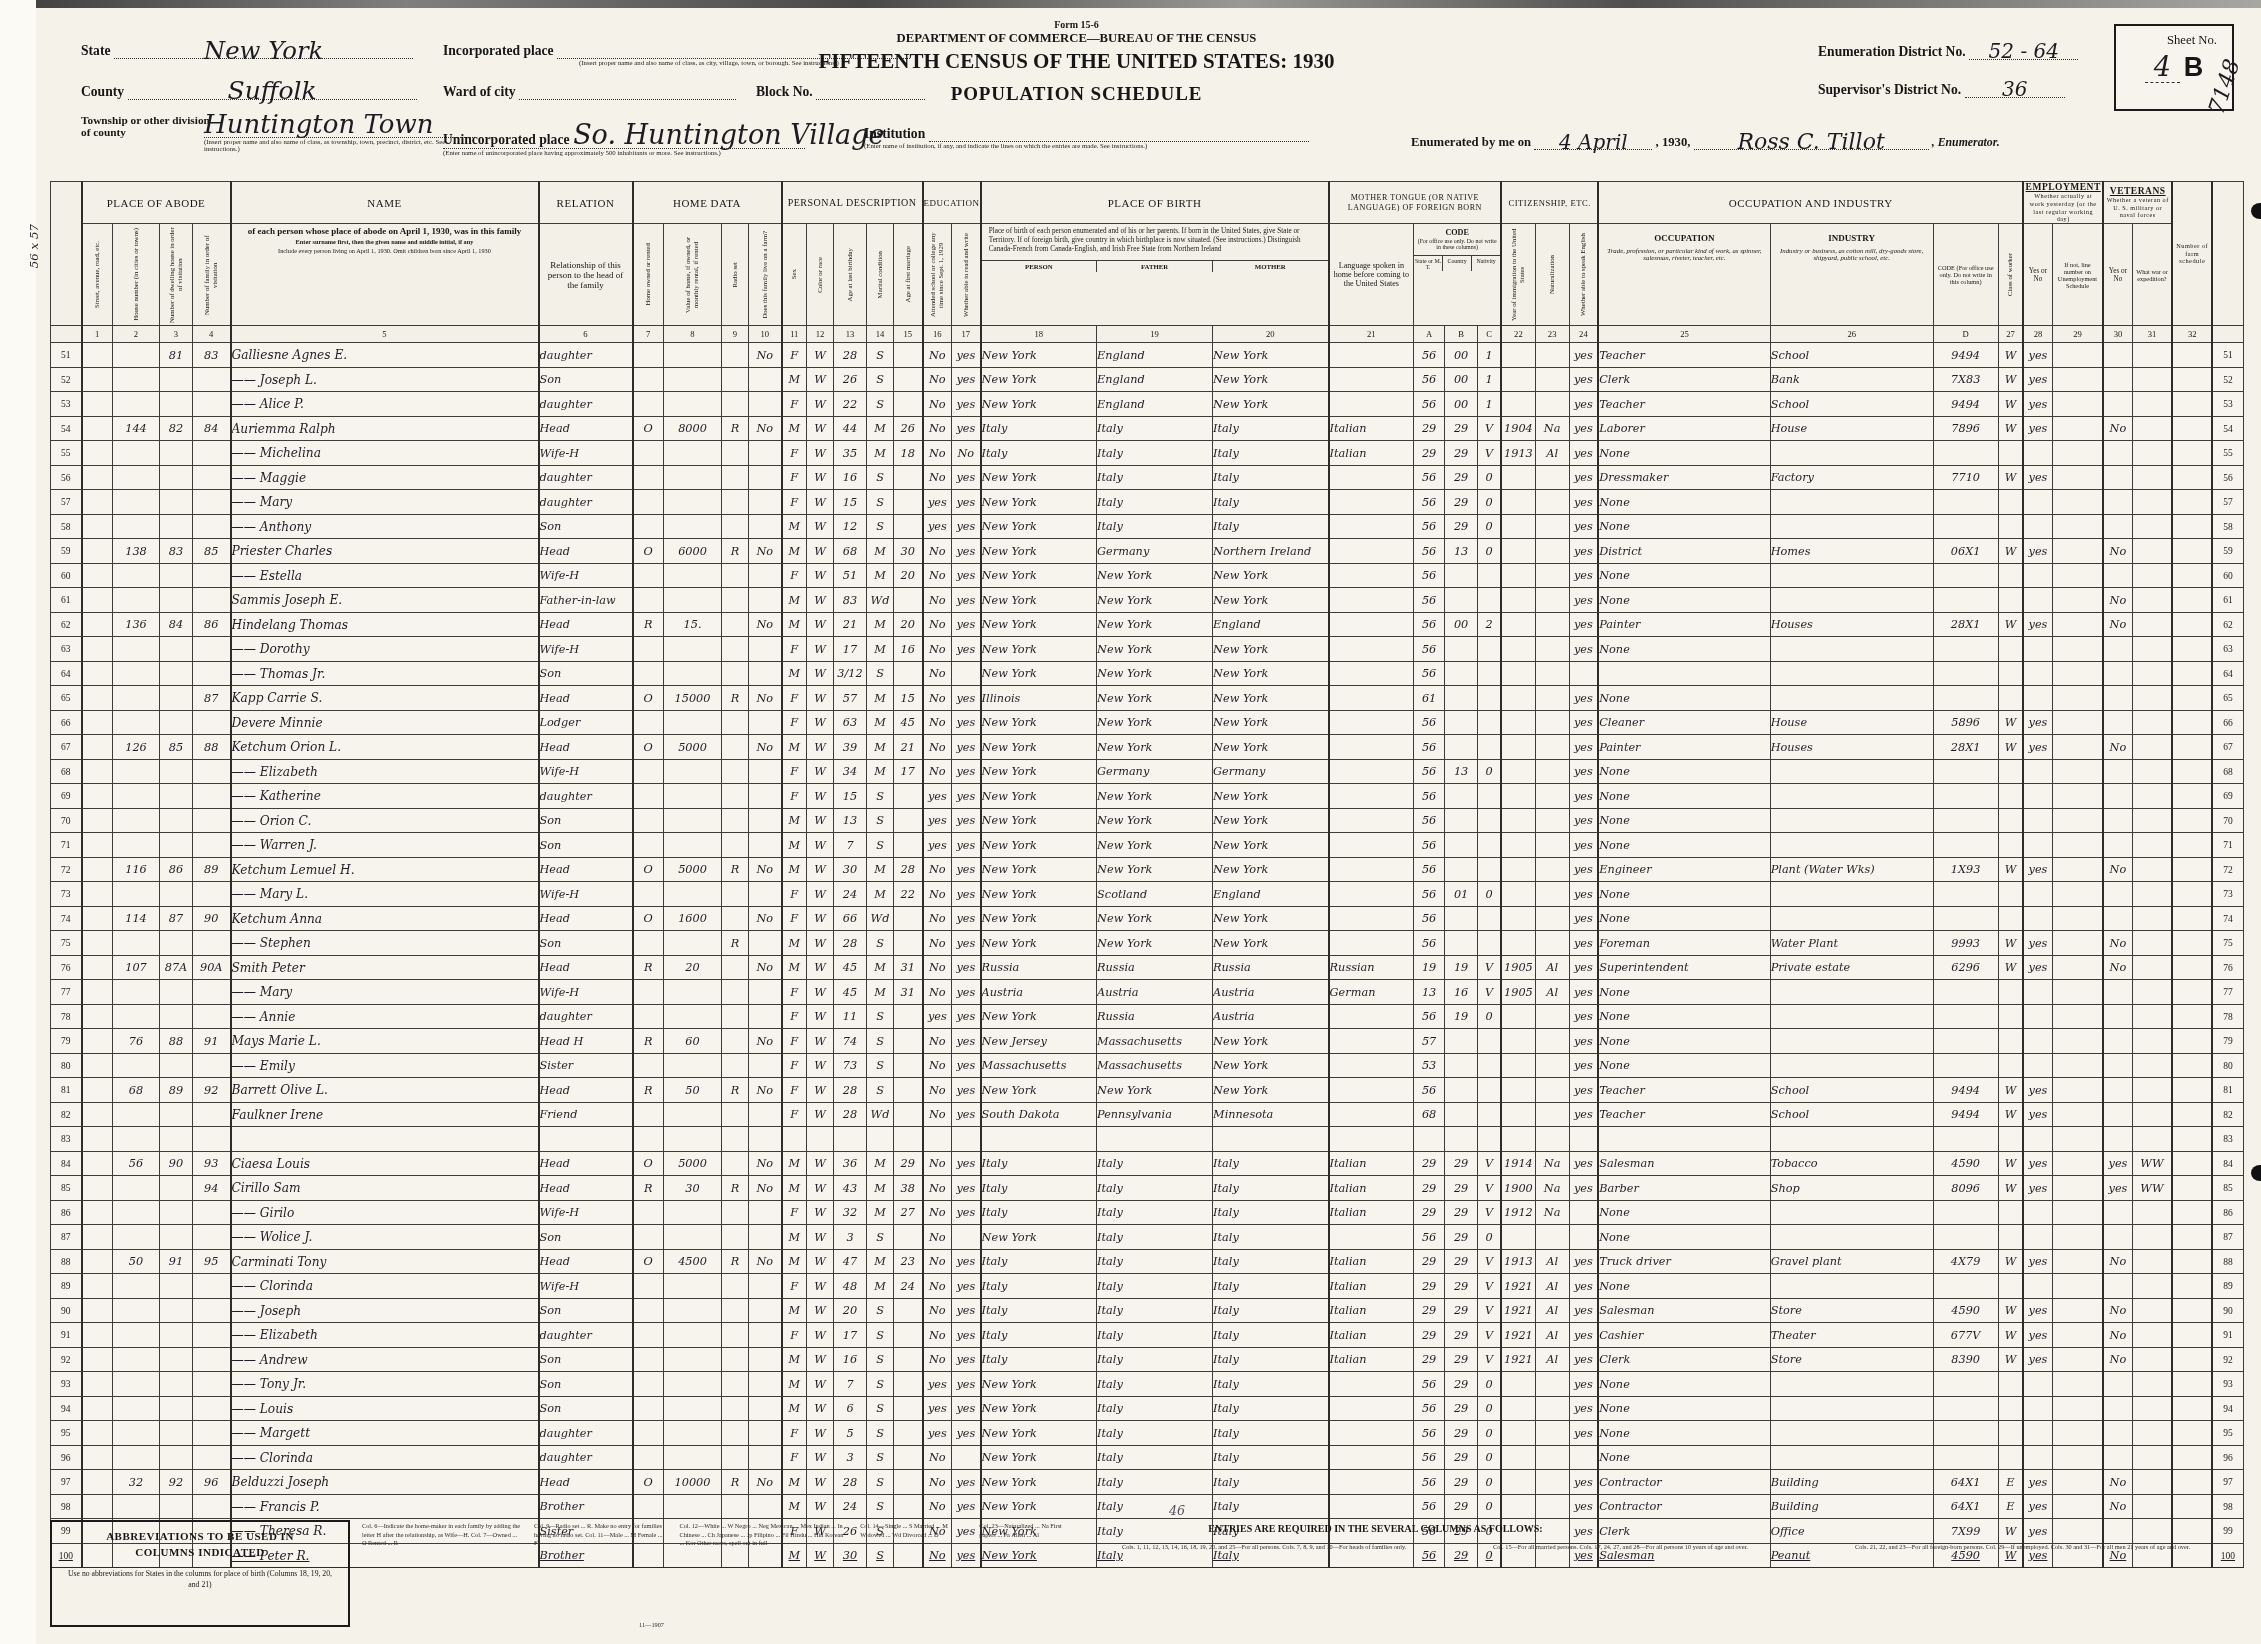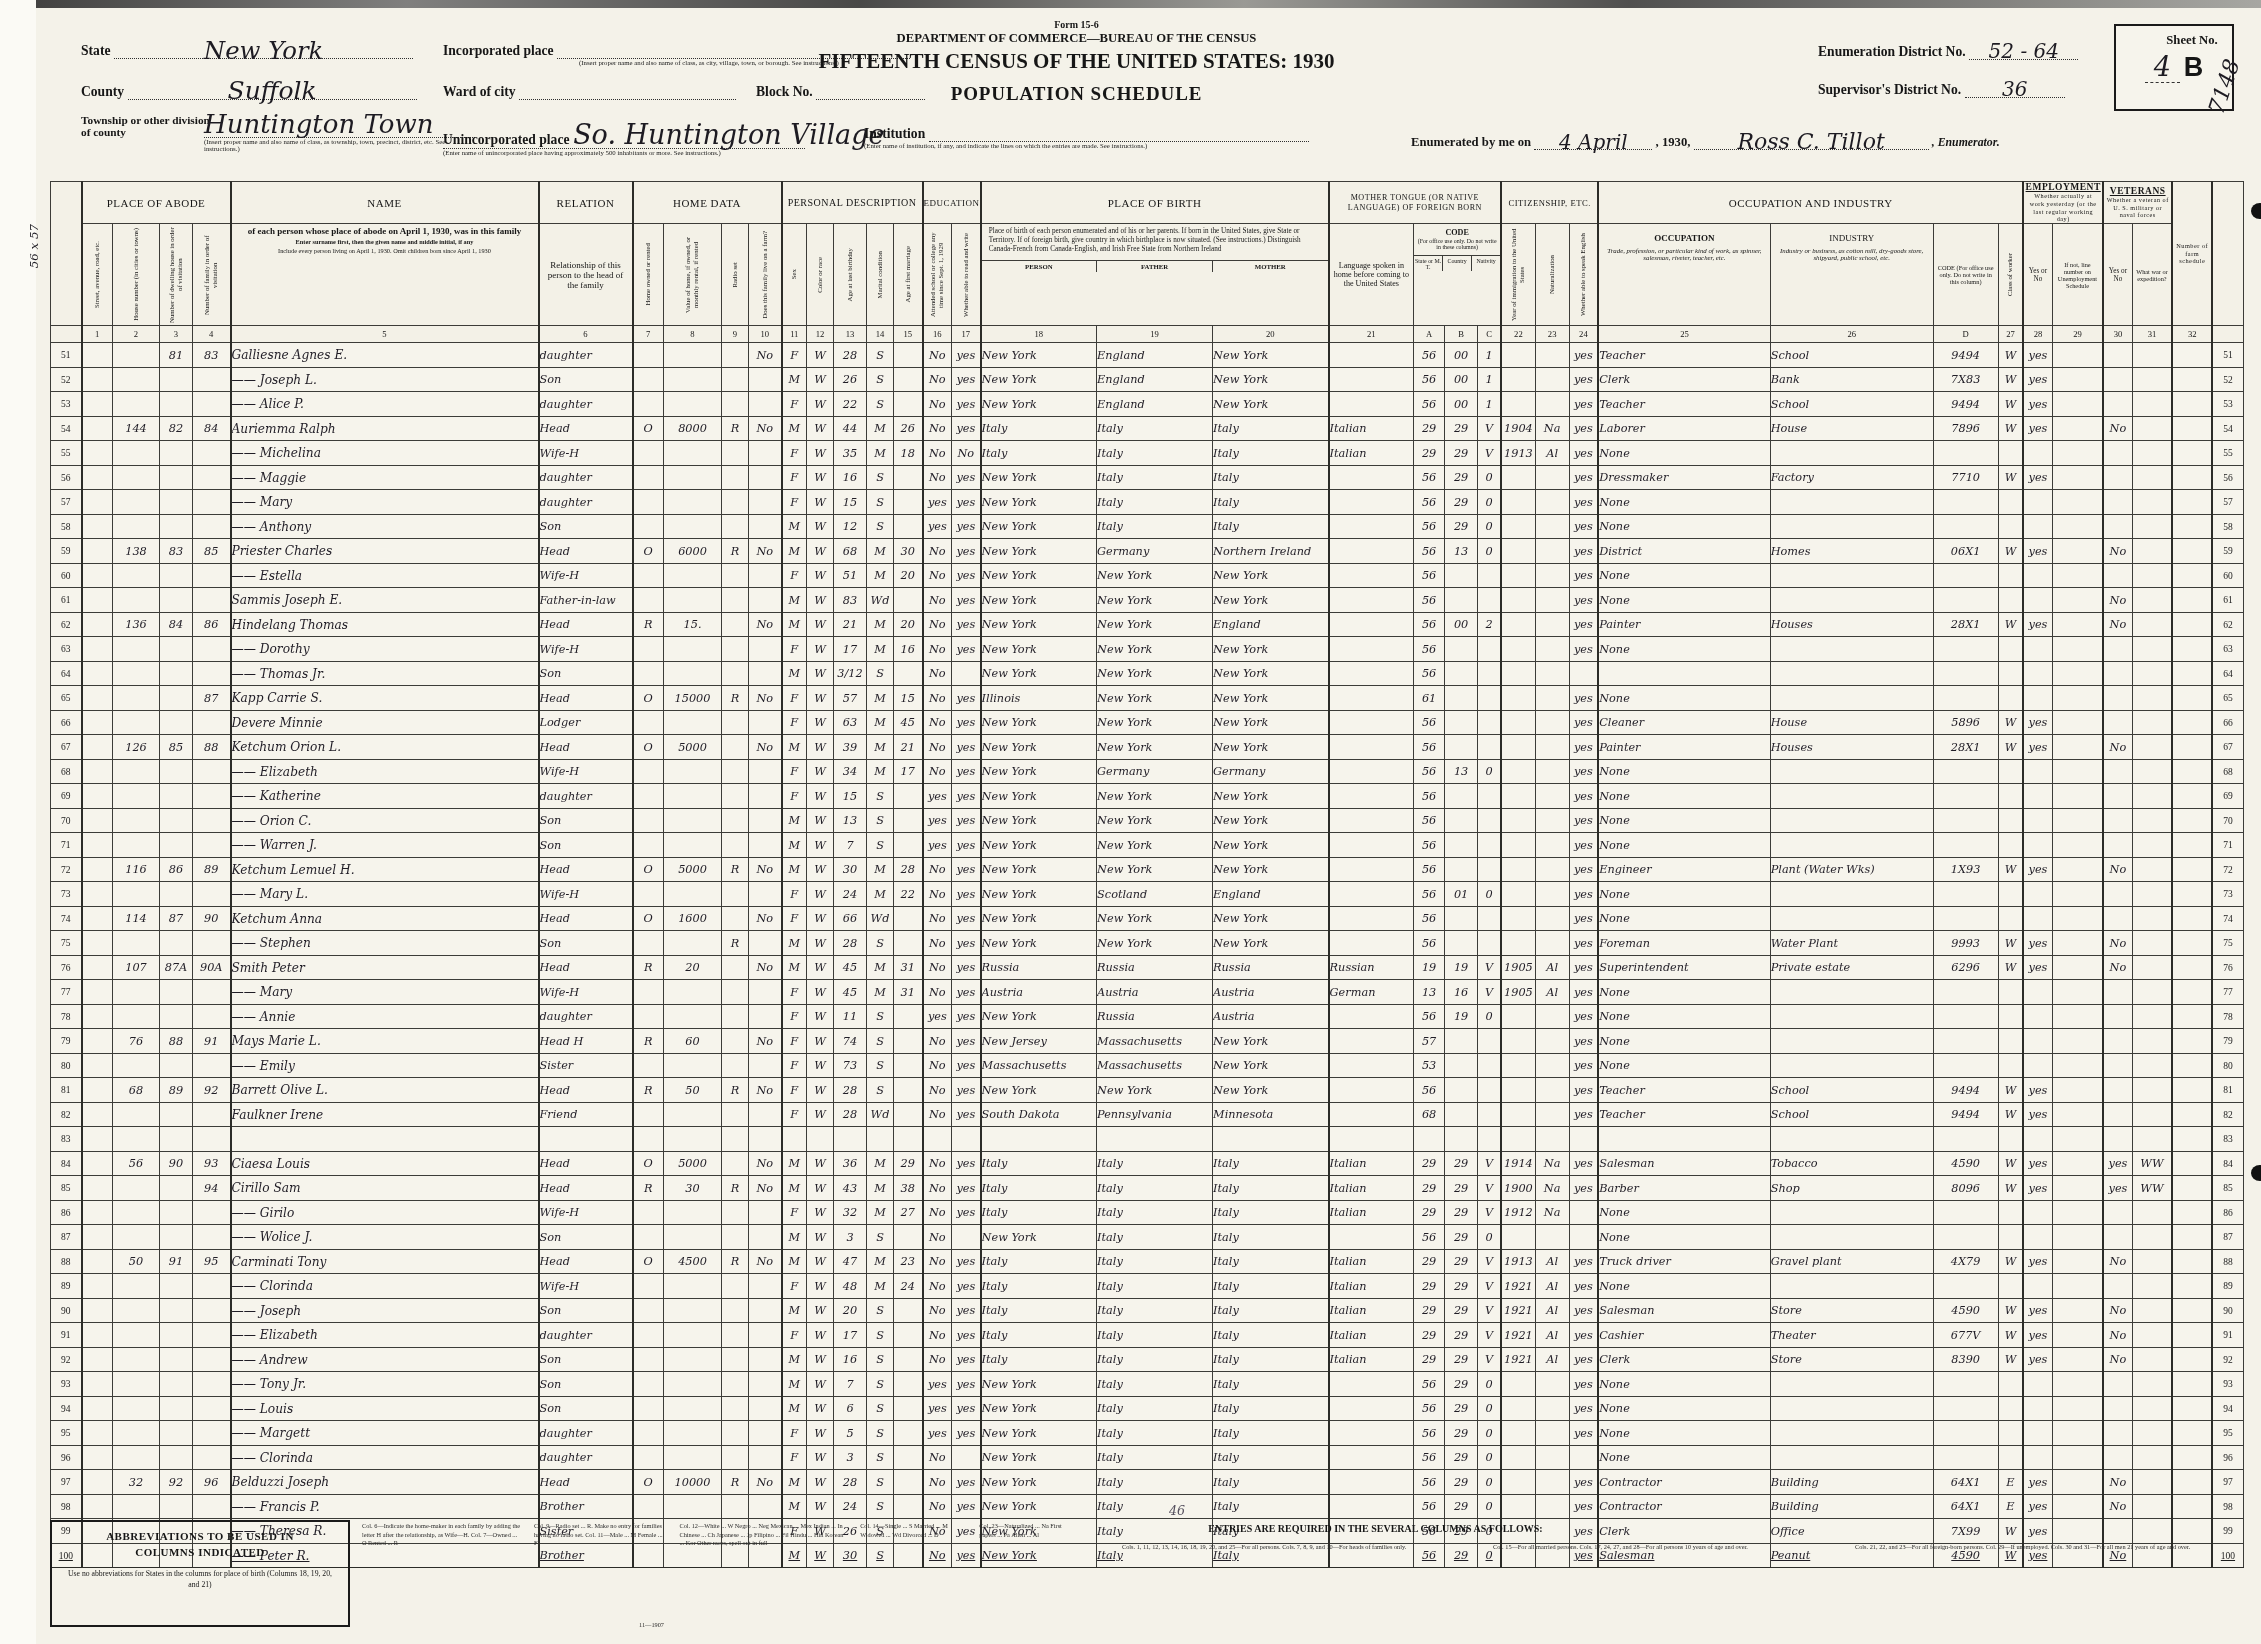--- a/index.html
+++ b/index.html
@@ -113,21 +113,21 @@
 <div class="abs" style="left:1818px;top:43px;">
   <span class="lbl">Enumeration District No.</span>
   <span class="dots" style="width:109px;text-align:center;"><span class="script" style="font-size:20px;position:relative;top:-5.4px;">52 - 64</span></span>
 </div>
 <div class="abs" style="left:1818px;top:81px;">
   <span class="lbl">Supervisor's District No.</span>
   <span class="dots" style="width:100px;text-align:center;"><span class="script" style="font-size:20px;position:relative;top:-5.4px;">36</span></span>
 </div>
 
 <div class="sheetbox">
-  <div style="font-size:12.7px;font-weight:bold;margin-top:7.2px;padding-left:36px;">Sheet No.</div>
+  <div style="font-size:12.7px;font-weight:normal;margin-top:7.2px;padding-left:36px;">Sheet No.</div>
   <div style="margin-top:3.6px;">
     <span class="script" style="font-size:27px;border-bottom:1.8px dashed #333;padding:0 9px;">4</span>
     <span style="font-family:'Liberation Sans',sans-serif;font-weight:bold;font-size:27px;">B</span>
   </div>
 </div>
 
 <div class="abs script" style="left:2196px;top:74px;font-size:22px;transform:rotate(-72deg);">7148</div>
 
 <div class="abs script" style="left:27px;top:224px;writing-mode:vertical-rl;transform:rotate(180deg);font-size:11.8px;">56 x 57</div>
 <div class="abs script" style="left:81px;top:398px;height:154px;writing-mode:vertical-rl;transform:rotate(180deg);font-size:15.4px;letter-spacing:2.7px;">Spring St</div>
@@ -274,21 +274,21 @@
           <div class="vert">Naturalization</div>
         </th>
       <th>
           <div class="vert">Whether able to speak English</div>
         </th>
       <th class="gb" style="vertical-align:top;">
         <div style="font-size:9px;font-weight:bold;padding-top:9px;">OCCUPATION</div>
         <div style="font-size:6.8px;white-space:normal;padding:3.6px 7.2px;font-style:italic;">Trade, profession, or particular kind of work, as spinner, salesman, riveter, teacher, etc.</div>
       </th>
       <th style="vertical-align:top;">
-        <div style="font-size:9px;font-weight:normal;padding-top:9px;">INDUSTRY</div>
+        <div style="font-size:9px;font-weight:bold;padding-top:9px;">INDUSTRY</div>
         <div style="font-size:6.8px;white-space:normal;padding:3.6px 7.2px;font-style:italic;">Industry or business, as cotton mill, dry-goods store, shipyard, public school, etc.</div>
       </th>
       <th style="font-size:6.3px;white-space:normal;padding:0 3.6px;">CODE (For office use only.  Do not write in this column)</th>
       <th>
           <div class="vert">Class of worker</div>
         </th>
       <th class="gb" style="font-size:7.2px;white-space:normal;">Yes or No</th>
       <th style="font-size:6.3px;white-space:normal;padding:0 2.7px;">If not, line number on Unemployment Schedule</th>
       <th class="gb" style="font-size:7.2px;white-space:normal;">Yes or No</th>
       <th style="font-size:6.3px;white-space:normal;padding:0 2.7px;">What war or expedition?</th>

